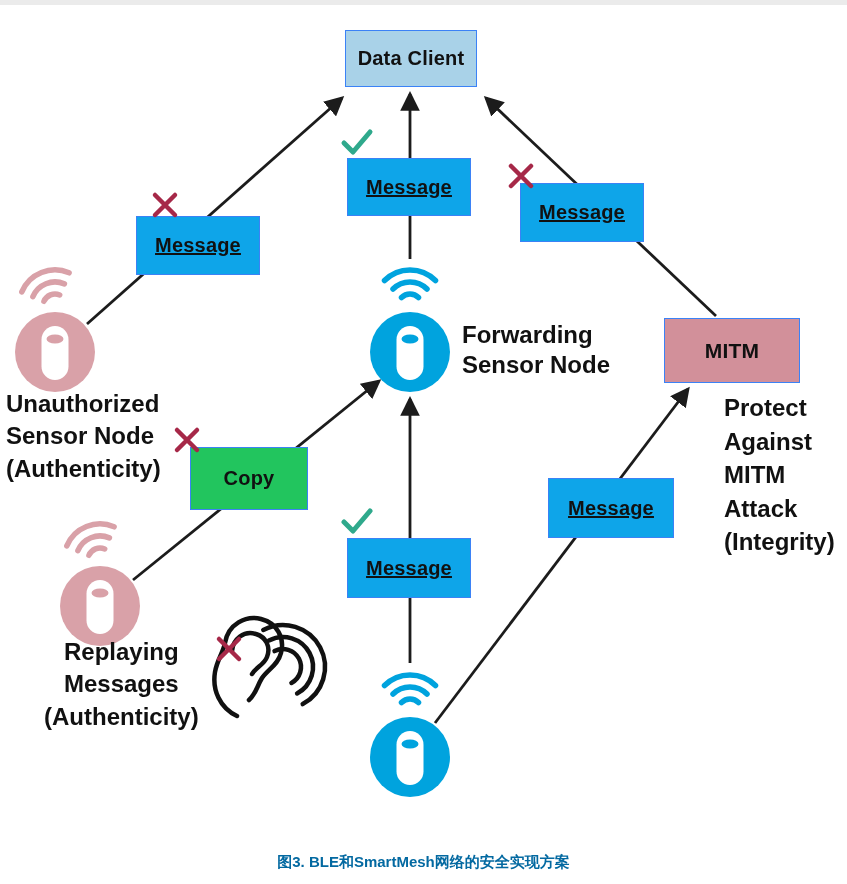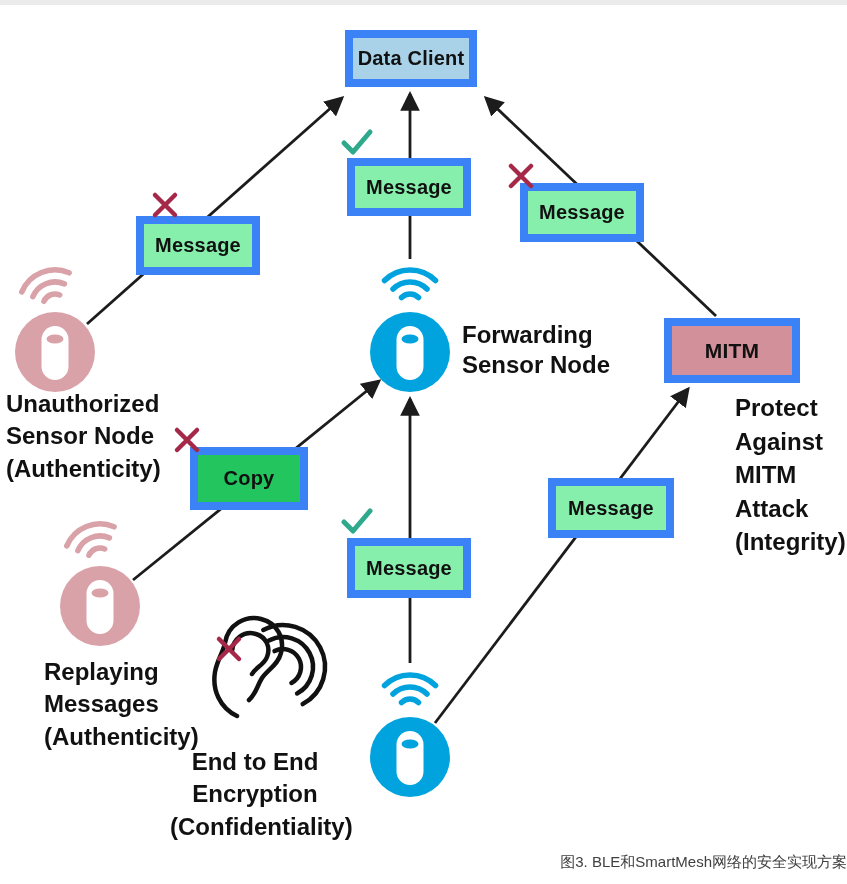--- a/index.html
+++ b/index.html
@@ -5,45 +5,45 @@
   html,body{margin:0;padding:0;background:#fff;}
   .canvas{
     position:relative;width:847px;height:884px;background:#ffffff;overflow:hidden;
     font-family:"Liberation Sans","DejaVu Sans",sans-serif;color:#111;
   }
   .page-edge{position:absolute;left:0;top:0;width:100%;height:5px;background:#ebebeb;z-index:0;}
   .arrows{position:absolute;left:0;top:0;z-index:1;}
   .node,.ear{position:absolute;z-index:2;}
   .box{
     position:absolute;z-index:3;display:flex;align-items:center;justify-content:center;
-    border:8px solid #3b82f6;font-weight:bold;font-size:20px;letter-spacing:.2px;
+    border:1px solid #3b82f6;font-weight:bold;font-size:20px;letter-spacing:.2px;
     box-sizing:border-box;text-align:left;
   }
   .bx-dataclient{left:345px;top:30px;width:132px;height:57px;background:#A9D2E8;}
-  .bx-msg{background:#86efac;}
+  .bx-msg{background:#0ea5e9;text-decoration:underline;}
   .bx-msg-tc{left:347px;top:158px;width:124px;height:58px;}
   .bx-msg-tl{left:136px;top:216px;width:124px;height:59px;}
   .bx-msg-tr{left:520px;top:183px;width:124px;height:59px;}
   .bx-msg-bc{left:347px;top:538px;width:124px;height:60px;}
   .bx-msg-br{left:548px;top:478px;width:126px;height:60px;}
   .bx-copy{left:190px;top:447px;width:118px;height:63px;background:#22c55e;}
   .bx-mitm{left:664px;top:318px;width:136px;height:65px;background:#D2909A;font-size:21px;}
   .lbl{
     position:absolute;z-index:4;font-weight:bold;font-size:24px;line-height:1.35;
     white-space:pre-line;color:#111;
   }
   .lbl-forwarding{left:462px;top:320px;line-height:1.25;}
   .lbl-unauthorized{left:6px;top:388px;}
-  .lbl-replaying{left:44px;top:656px;}
-  .lbl-mitm{left:724px;top:391px;line-height:1.4;margin-left:11px;}
+  .lbl-replaying{left:44px;top:636px;text-align:center;}
+  .lbl-mitm{left:724px;top:391px;line-height:1.4;}
   .lbl-encryption{left:170px;top:746px;width:170px;text-align:center;}
   .mark{position:absolute;z-index:5;}
   .caption{
-    position:absolute;z-index:4;left:0;top:853px;width:100%;text-align:right;
-    font-size:15px;color:#404040;font-weight:normal;
+    position:absolute;z-index:4;left:0;top:853px;width:100%;text-align:center;
+    font-size:15px;color:#0369a1;font-weight:bold;
   }
 </style>
 </head>
 <body>
 
 <div class="canvas">
 
   <div class="page-edge"></div>
 
   <svg class="arrows" width="847" height="884" viewBox="0 0 847 884">
@@ -153,19 +153,16 @@
 Sensor Node
 (Authenticity)</div>
   <div class="lbl lbl-replaying">Replaying
 Messages
 (Authenticity)</div>
   <div class="lbl lbl-mitm">Protect
 Against
 MITM
 Attack
 (Integrity)</div>
-  <div class="lbl lbl-encryption">End to End
-Encryption
-(Confidentiality)</div>
 
   <div class="caption">图3. BLE和SmartMesh网络的安全实现方案</div>
 
 </div>
 
 </body></html>

